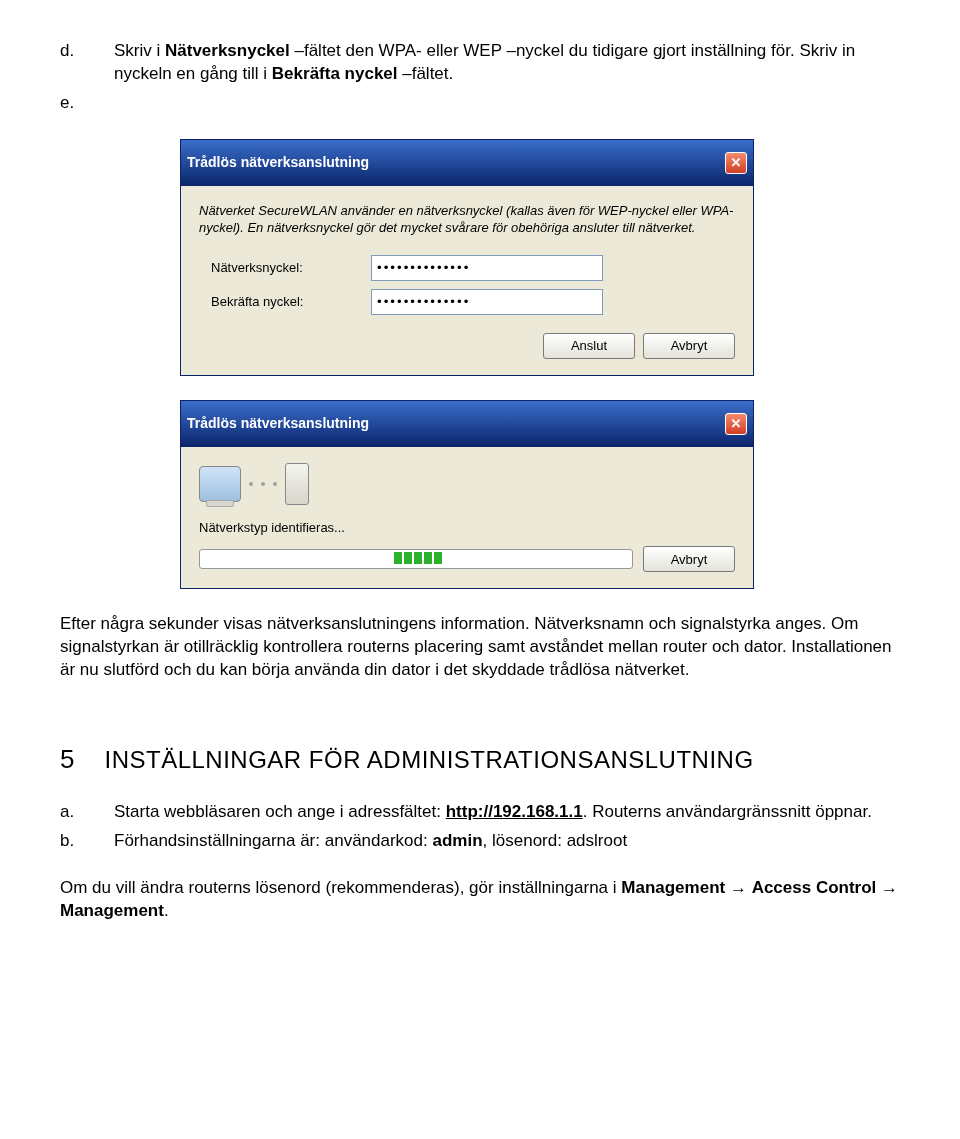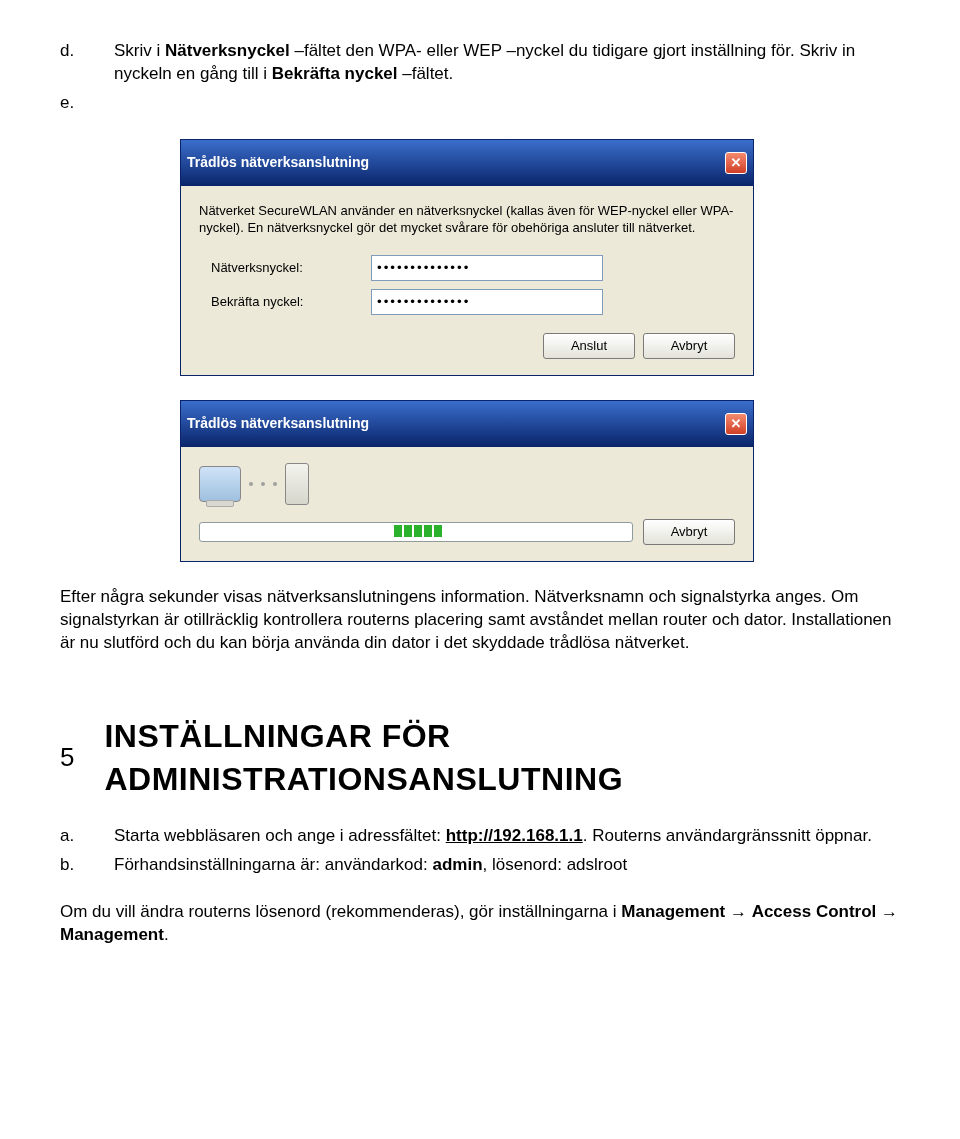--- a/index.html
+++ b/index.html
@@ -35,21 +35,21 @@
   .close-btn {
     width: 20px; height: 20px;
     background: linear-gradient(to bottom, #f68b6f, #d03f27);
     border: 1px solid #fff;
     border-radius: 3px;
     display: flex; align-items: center; justify-content: center;
     color: #fff; font-weight: bold;
     font-size: 13px;
   }
   .dlg-body { background: #ece9d8; padding: 16px 18px; }
-  .dlg-text { margin-bottom: 18px; line-height: 1.35; }
+  .dlg-text { margin-bottom: 18px; line-height: 1.35; font-style: italic; }
   .field-row { display: flex; align-items: center; margin: 8px 12px; }
   .field-row .lbl { width: 160px; }
   .field-row input {
     width: 220px; height: 20px;
     border: 1px solid #7f9db9; background: #fff;
     font-family: Tahoma, Arial, sans-serif;
     padding: 2px 5px;
     letter-spacing: 2px;
   }
   .btn-row { display: flex; justify-content: flex-end; gap: 8px; margin-top: 18px; }
@@ -93,21 +93,21 @@
   .tower-icon {
     width: 22px; height: 40px;
     background: linear-gradient(to bottom,#f4f4ef,#d6d6cc);
     border: 1px solid #888; border-radius: 3px;
   }
   .dot { width: 4px; height: 4px; border-radius: 50%; background: #a0a0a0; }
   .dlg2 { width: 572px; }
   .sect-no { font-size: 26px; margin-right: 30px; }
   .section-heading { display: flex; align-items: center; margin: 60px 0 24px 0; }
   .section-heading h2 {
-    font-size: 32px; letter-spacing: 0.5px; font-weight: bold; margin: 0;
+    font-size: 24px; letter-spacing: 0.5px; font-weight: normal; margin: 0;
   }
   .bottom-para { margin-top: 24px; }
   a.addr { color: #000; text-decoration: underline; }
 </style>
 </head>
 <body>
 
 <div class="para-row">
   <div class="para-marker">d.</div>
   <div>
@@ -147,20 +147,21 @@
     <div class="close-btn">✕</div>
   </div>
   <div class="dlg-body">
     <div class="icons-row">
       <div class="comp-icon"></div>
       <div class="dot"></div>
       <div class="dot"></div>
       <div class="dot"></div>
       <div class="tower-icon"></div>
     </div>
+    <div>Nätverkstyp identifieras...</div>
     <div class="progress-row">
       <div class="progress-bar">
         <div class="progress-blocks">
           <div class="blk"></div>
           <div class="blk"></div>
           <div class="blk"></div>
           <div class="blk"></div>
           <div class="blk"></div>
         </div>
       </div>

